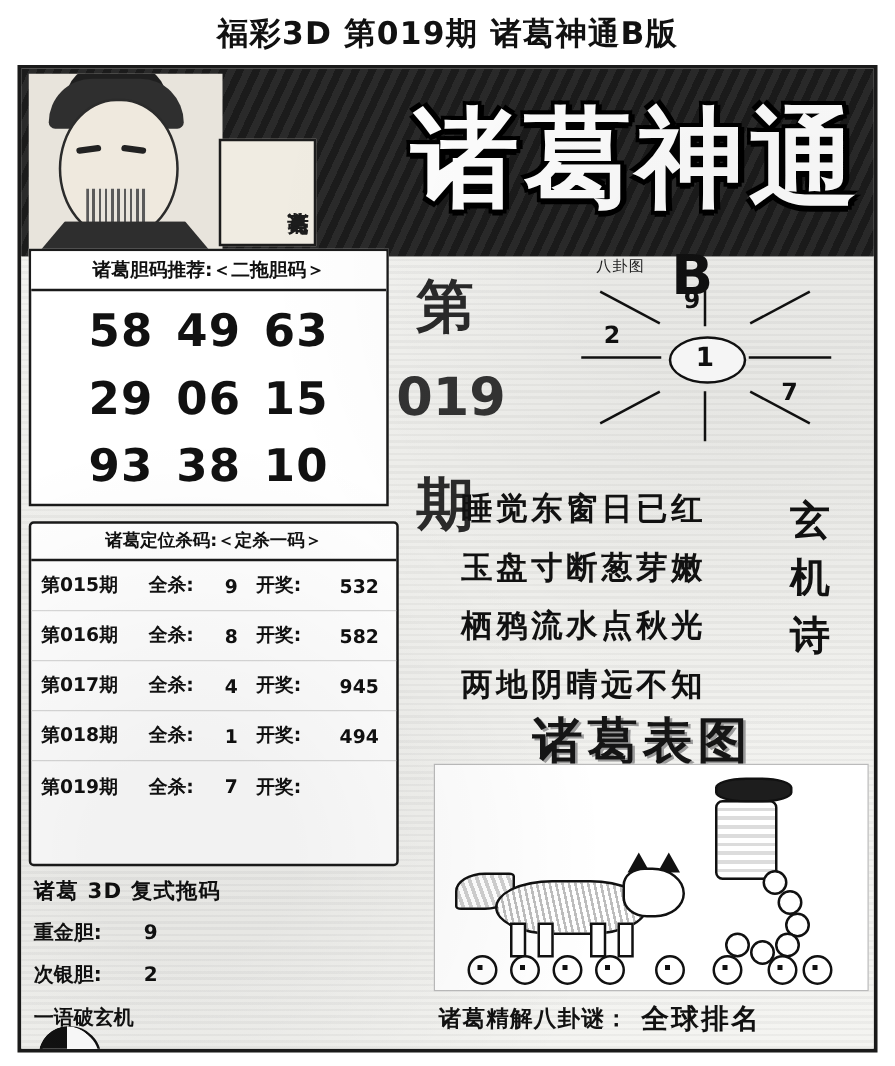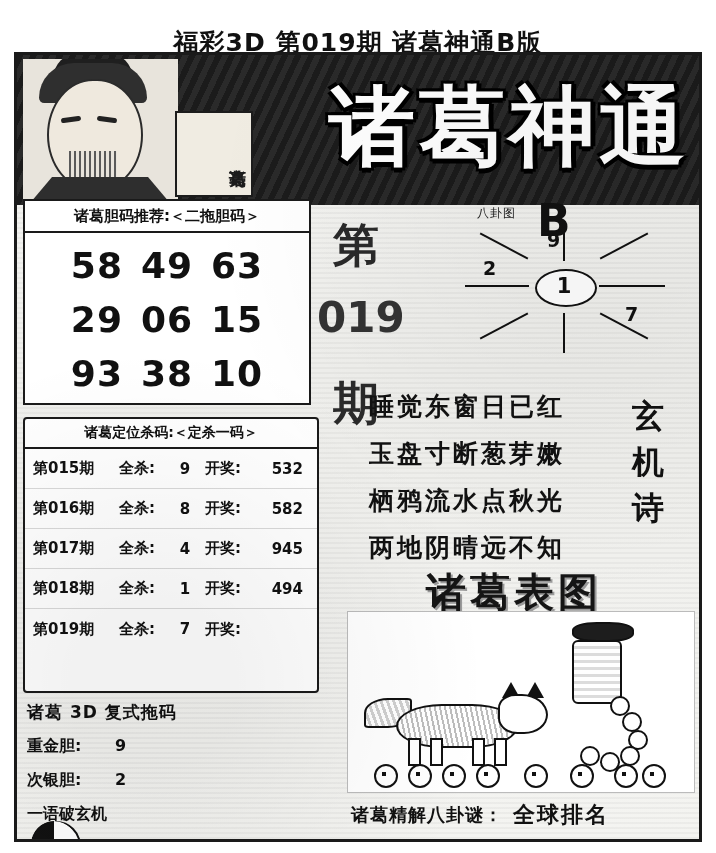--- a/index.html
+++ b/index.html
@@ -14,21 +14,21 @@
     position: relative;
     width: 716px;
     height: 853px;
     background: #ffffff;
     overflow: hidden;
   }
 
   
   .header {
     position: absolute;
-    left: 0; top: 16px;
+    left: 0; top: 0;
     width: 716px;
     height: 52px;
     display: flex;
     align-items: center;
     justify-content: center;
     background: #ffffff;
   }
   .header-title {
     font-family: "DejaVu Sans", "Liberation Sans", sans-serif;
     font-size: 25px;

